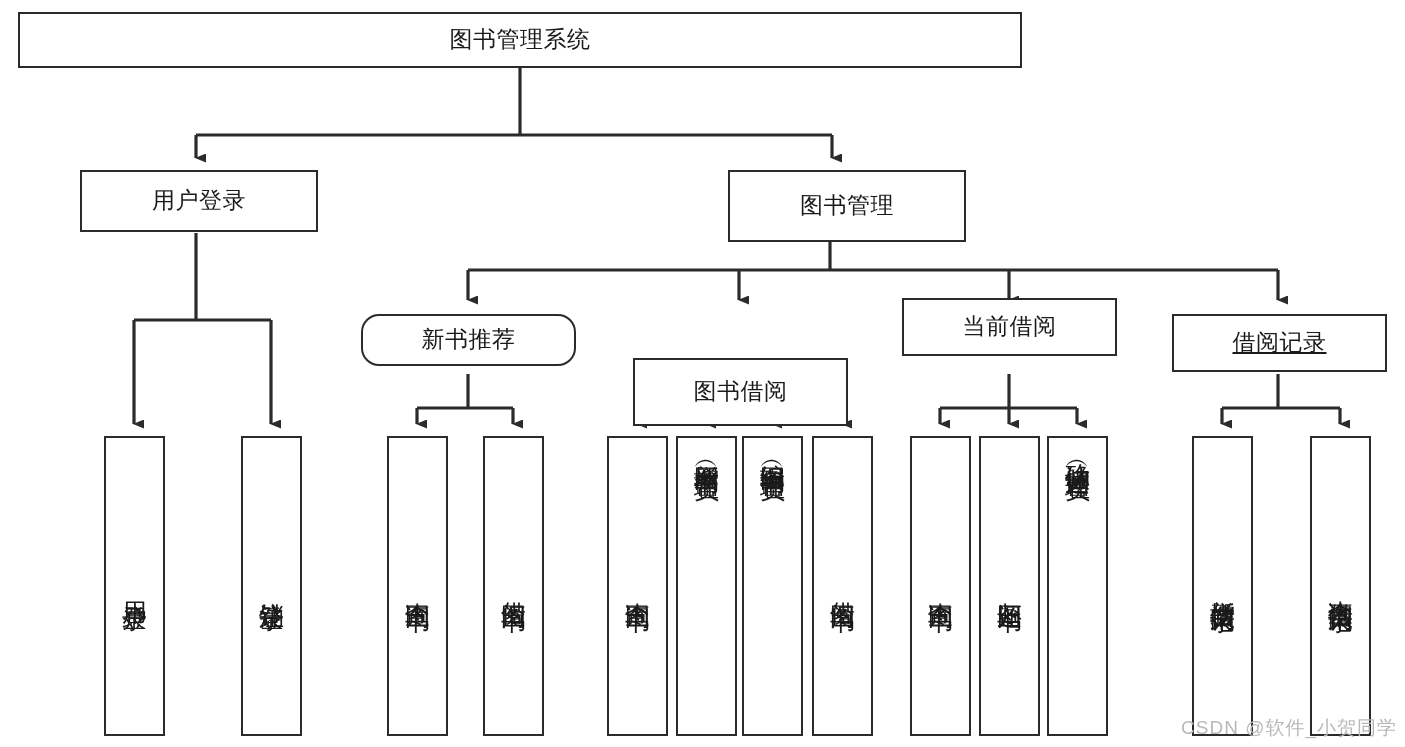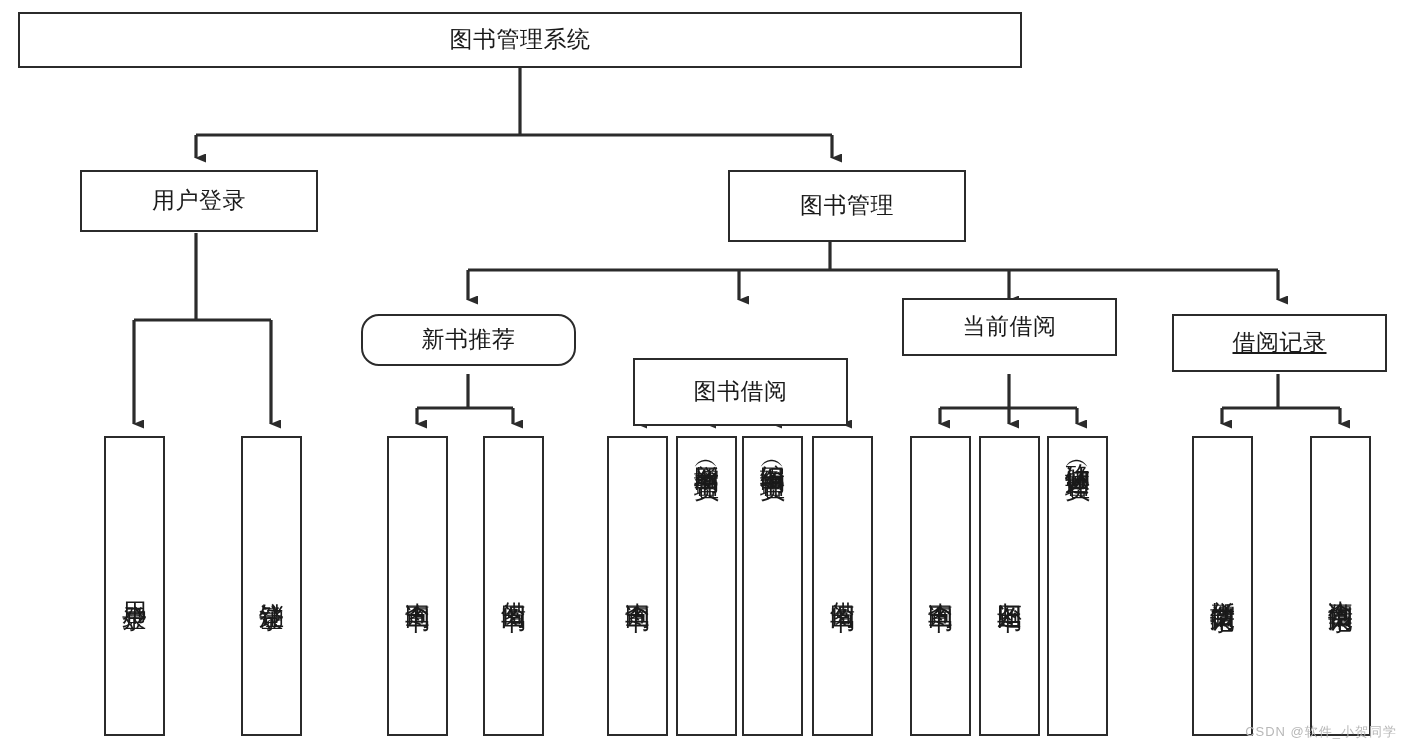--- a/index.html
+++ b/index.html
@@ -65,21 +65,21 @@
     white-space: nowrap;
   }
   .node.vertical.centered {
     align-items: center;
     padding-top: 0;
   }
   #watermark {
     position: absolute;
     right: 8px;
     bottom: 6px;
-    font-size: 13px;
+    font-size: 19px;
     color: #b8b8b8;
     letter-spacing: 1px;
     z-index: 3;
     white-space: nowrap;
     user-select: none;
   }
 </style>
 </head>
 <body>
 

